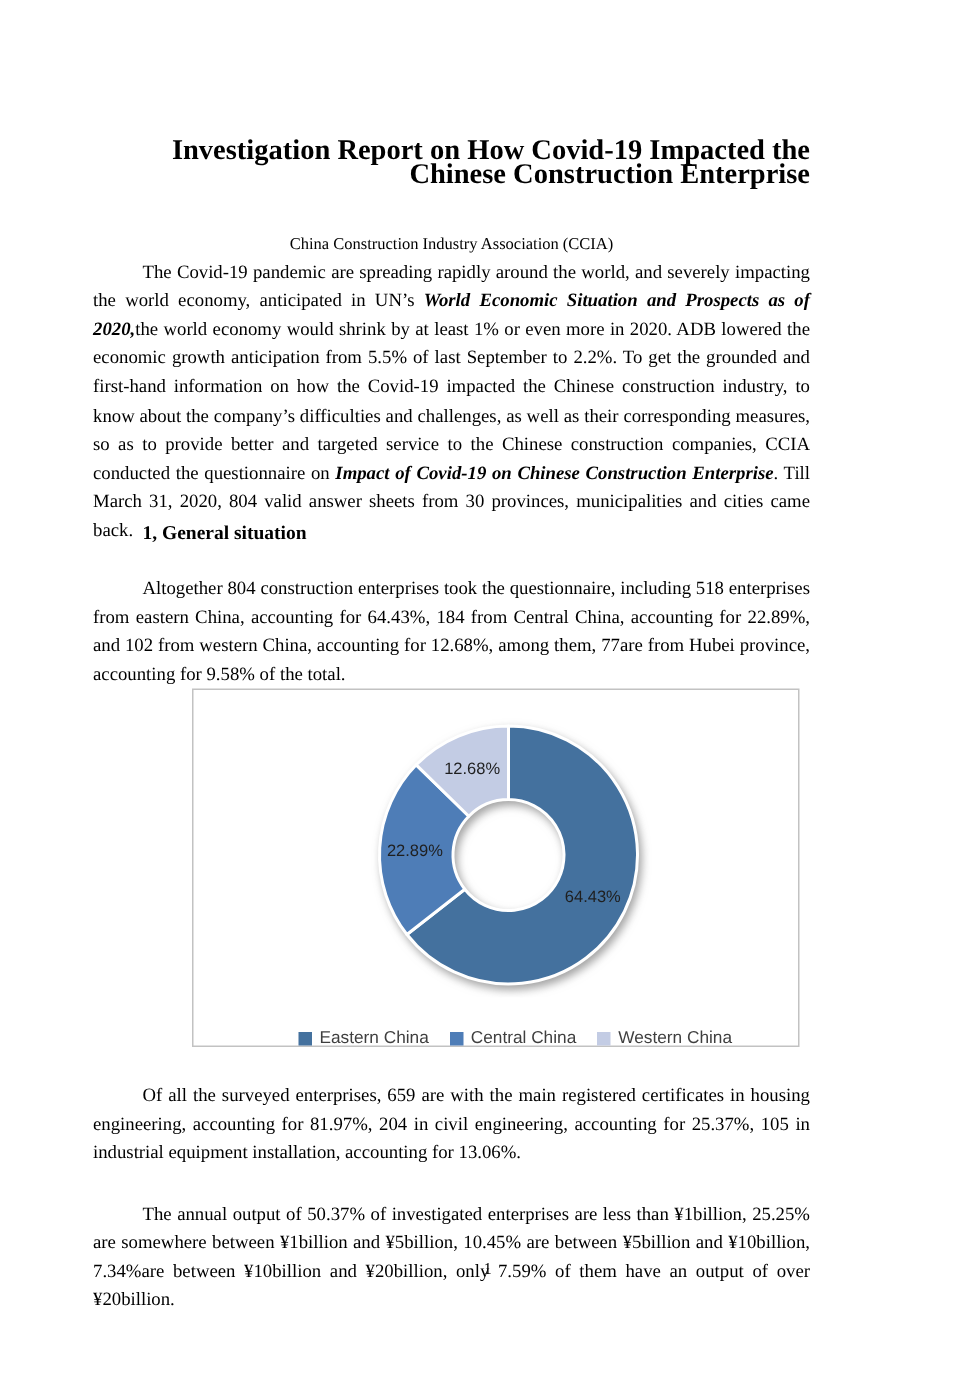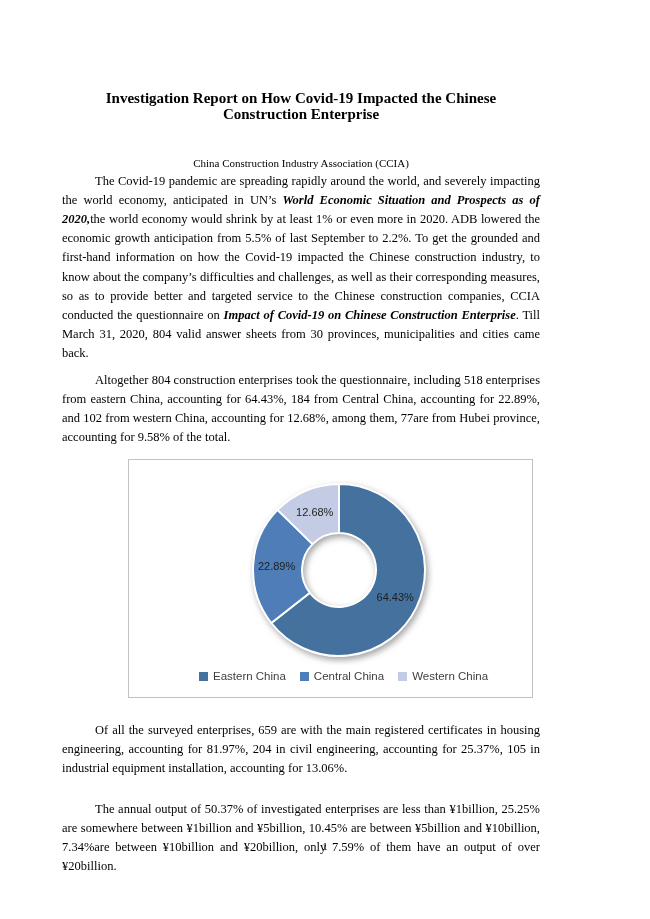--- a/index.html
+++ b/index.html
@@ -1,53 +1,54 @@
 <!DOCTYPE html>
 <html><head>
 <meta charset="utf-8">
 <style>
   html,body{margin:0;padding:0;background:#ffffff;}
   .page{position:relative;width:650px;height:919px;background:#ffffff;
         font-family:"Liberation Serif",serif;color:#000;overflow:hidden;}
   .block{position:absolute;left:62px;width:478px;}
-  .title{top:80px;font-size:15px;font-weight:700;text-align:center;line-height:16px;}
+  .title{top:80px;font-size:19px;font-weight:700;text-align:right;line-height:16px;}
   .subtitle{top:113px;font-size:11px;text-align:center;margin-top:44px;}
   .par{font-size:12.5px;line-height:19.2px;text-align:justify;text-indent:33px;}
   .par .bi{font-weight:700;font-style:italic;}
   .p-intro{top:159px;}
   .heading{top:336px;left:95px;width:445px;font-size:13px;font-weight:700;}
-  .p-general{top:358px;}
+  .p-general{top:370px;}
   .chartbox{position:absolute;left:88px;top:443px;width:403px;height:237px;
             border:1px solid #c2c2c2;background:#fff;}
   .chartbox svg{position:absolute;left:0;top:0;display:block;}
   .slices path{stroke:#ffffff;stroke-width:2;stroke-linejoin:round;}
   .slices{filter:drop-shadow(2px 3px 3px rgba(90,90,90,0.55));}
   .slice-labels text{font-family:"Liberation Sans",sans-serif;font-size:11px;fill:#1f1f1f;
                      text-anchor:middle;}
   .legend{position:absolute;left:0;top:210px;width:100%;display:flex;justify-content:center;
           gap:14px;transform:translateX(13px);font-family:"Liberation Sans",sans-serif;
           font-size:11.5px;color:#3f3f3f;}
-  .legend-item{display:inline-flex;align-items:center;gap:5px;}
+  .legend-item{display:inline-flex;align-items:center;gap:5px;margin-top:16px;}
   .swatch{width:9px;height:9px;display:inline-block;}
   .caption{top:701px;font-size:12.5px;font-style:italic;text-align:center;}
   .p-cert{top:708px;}
   .p-output{top:787px;}
   .pagenum{position:absolute;left:0;top:840px;width:650px;text-align:center;font-size:11px;}
 </style>
 </head>
 <body>
 
 <div class="page">
 
   <h1 class="block title">Investigation Report on How Covid-19 Impacted the Chinese Construction Enterprise</h1>
 
   <div class="block subtitle">China Construction Industry Association (CCIA)</div>
 
   <p class="block par p-intro"><span>The Covid-19 pandemic are spreading rapidly around the world, and severely impacting the world economy, anticipated in UN’s </span><span class="bi">World Economic Situation and Prospects as of 2020,</span><span>the world economy would shrink by at least 1% or even more in 2020. ADB lowered the economic growth anticipation from 5.5% of last September to 2.2%. To get the grounded and first-hand information on how the Covid-19 impacted the Chinese construction industry, to know about the company’s difficulties and challenges, as well as their corresponding measures, so as to provide better and targeted service to the Chinese construction companies, CCIA conducted the questionnaire on </span><span class="bi">Impact of Covid-19 on Chinese Construction Enterprise</span><span>. Till March 31, 2020, 804 valid answer sheets from 30 provinces, municipalities and cities came back.</span></p>
 
+  <h2 class="block heading">1, General situation</h2>
 
   <p class="block par p-general"><span>Altogether 804 construction enterprises took the questionnaire, including 518 enterprises from eastern China, accounting for 64.43%, 184 from Central China, accounting for 22.89%, and 102 from western China, accounting for 12.68%, among them, 77are from Hubei province, accounting for 9.58% of the total.</span></p>
 
   <figure class="chartbox">
     <svg id="donut-svg" width="403" height="205" viewBox="0 0 403 205">
         <g class="slices">
           <path d="M210 24 A86 86 0 1 1 142.27915616360815 163.00837018893367 L180.86428811690118 132.8059267091924 A37 37 0 1 0 210 73 Z" fill="#44719E"></path>
           <path d="M142.27915616360815 163.00837018893367 A86 86 0 0 1 148.50496234089078 49.88044957499483 L183.54283263503442 84.13461202645126 A37 37 0 0 0 180.86428811690118 132.8059267091924 Z" fill="#4E7DB7"></path>
           <path d="M148.50496234089078 49.88044957499483 A86 86 0 0 1 210.00000000000006 24 L210.00000000000003 73 A37 37 0 0 0 183.54283263503442 84.13461202645126 Z" fill="#C3CCE4"></path>
         </g>

